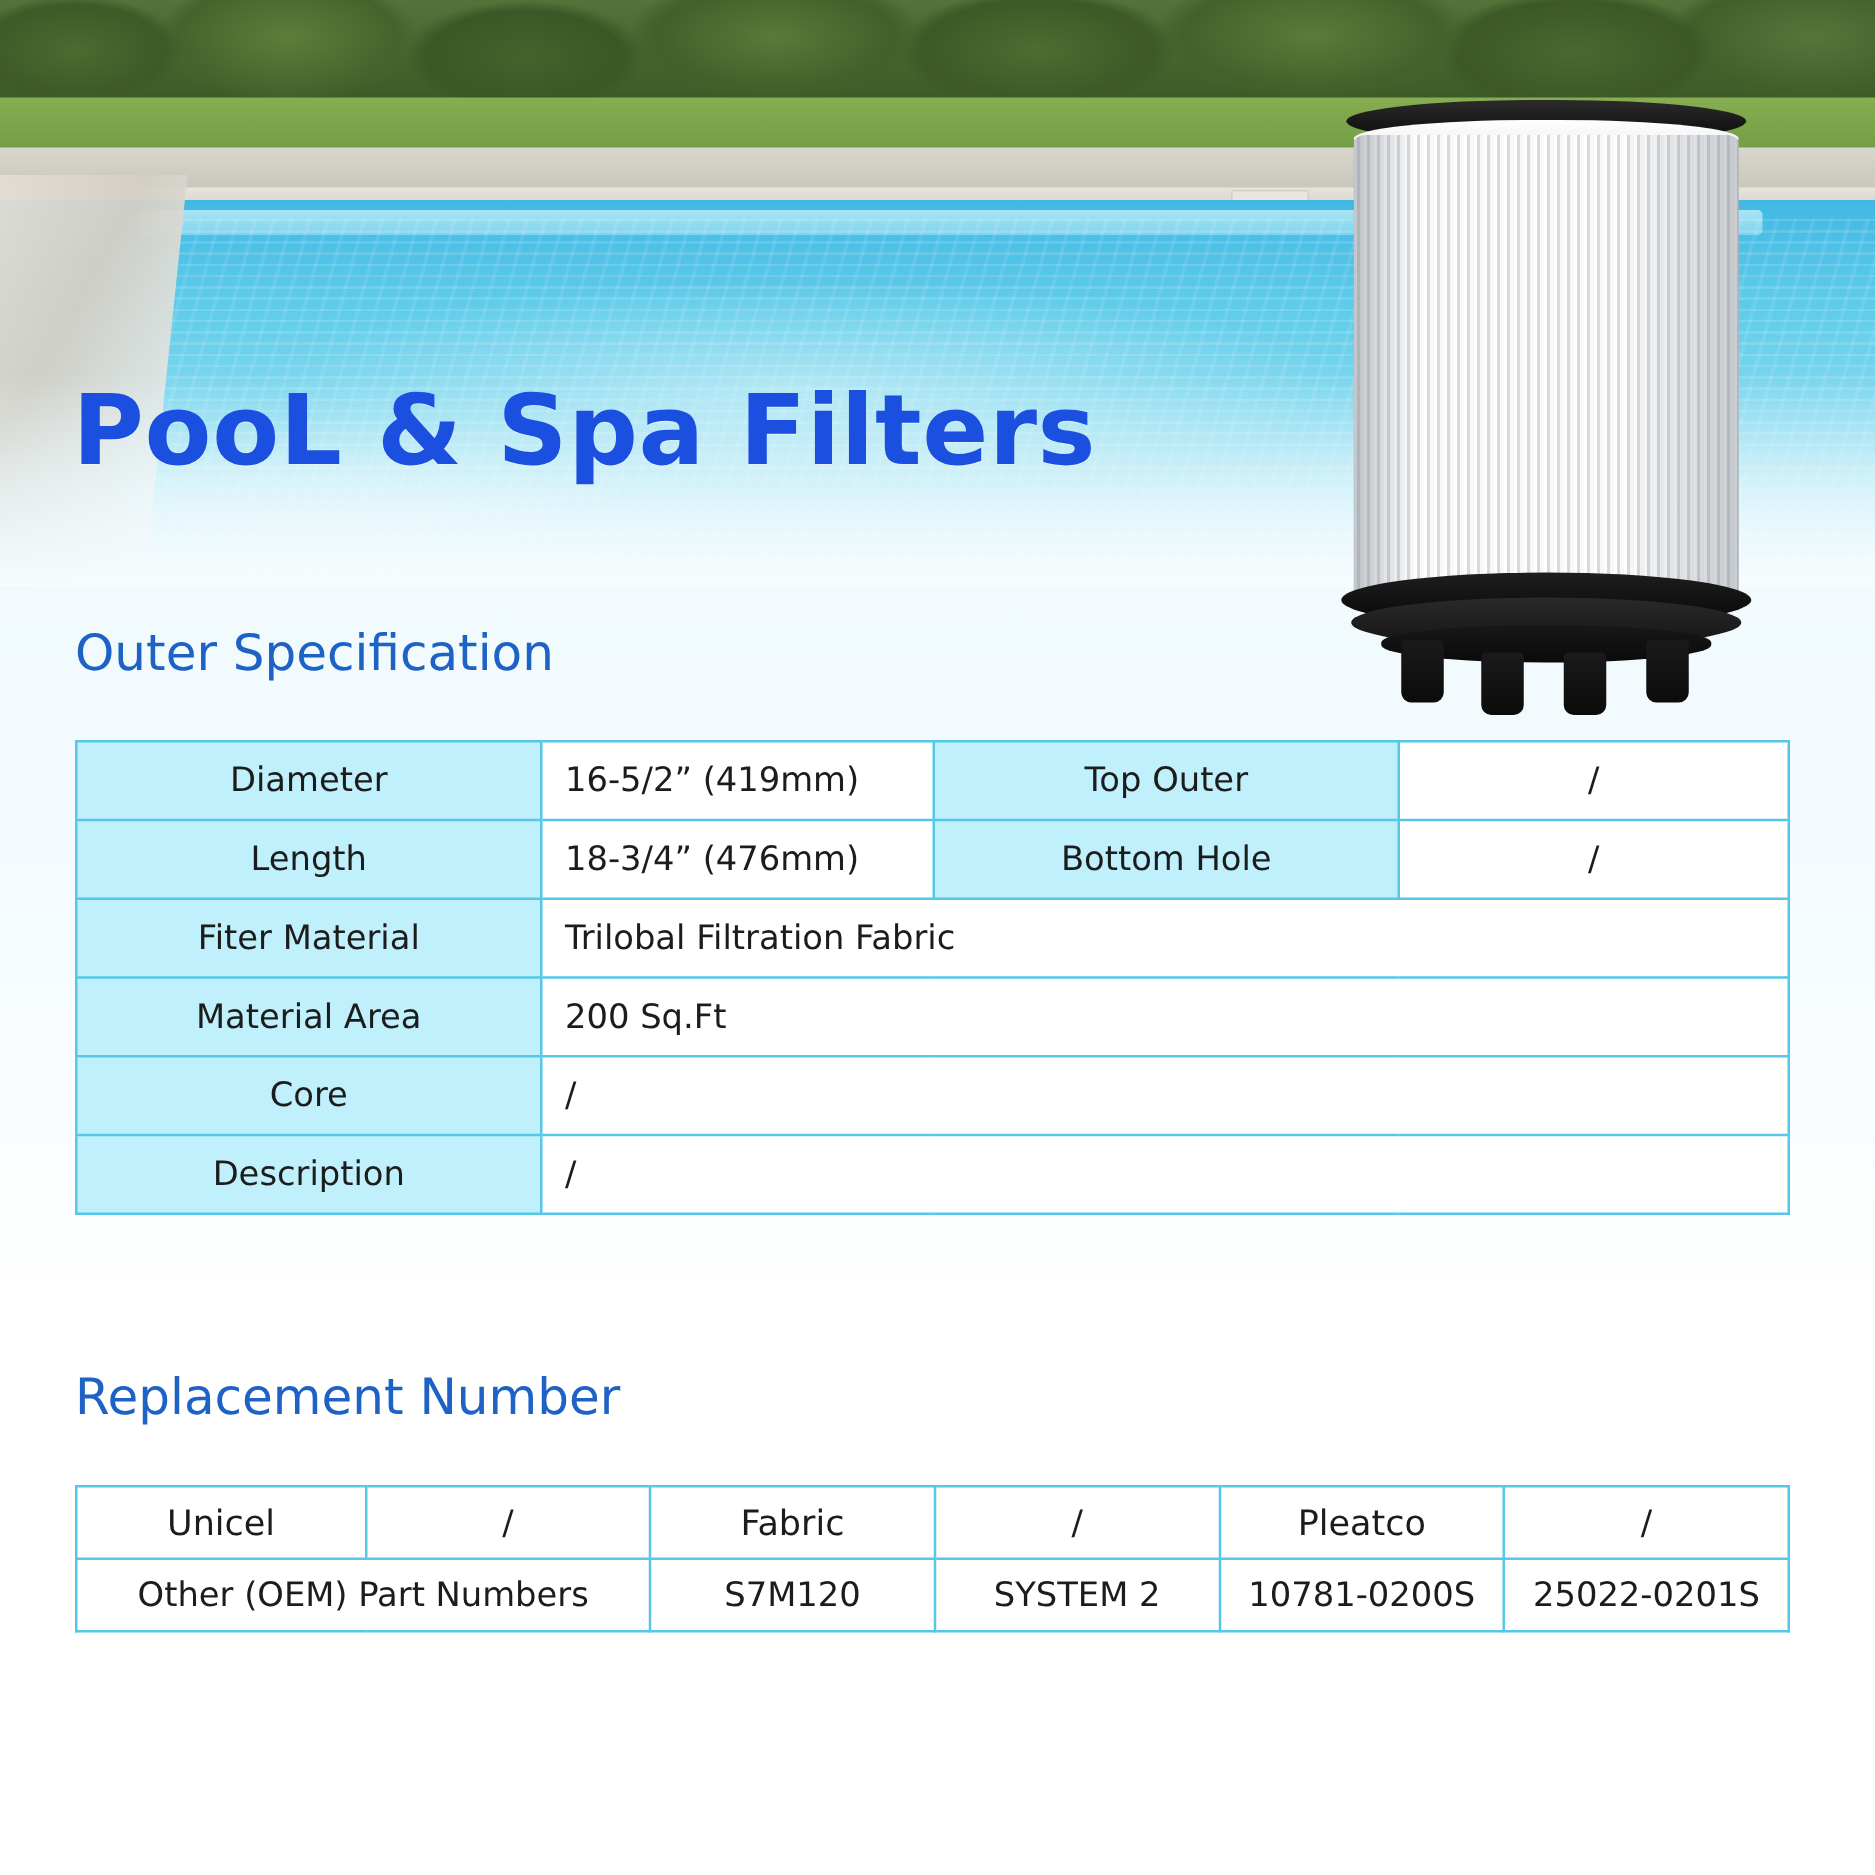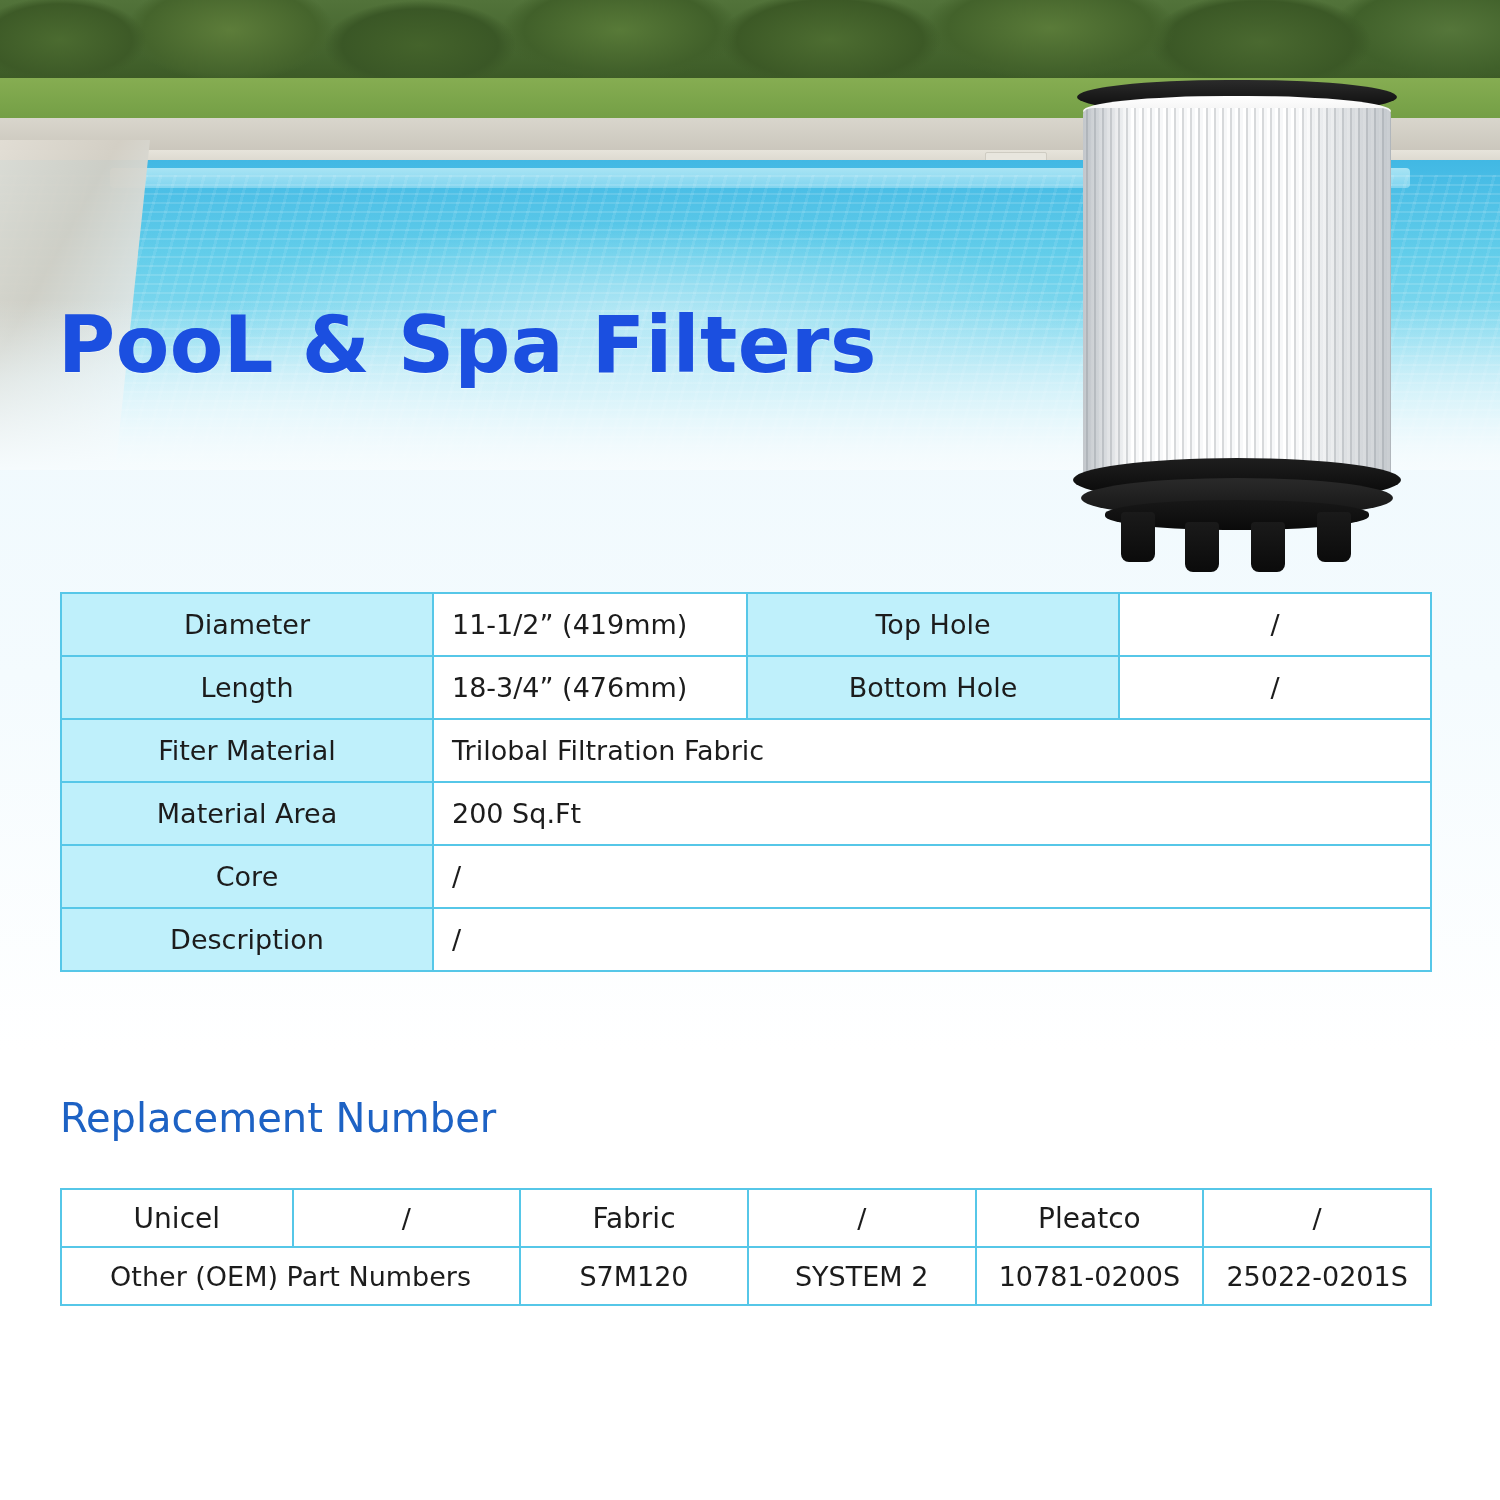--- a/index.html
+++ b/index.html
@@ -303,27 +303,28 @@
     <div class="prod-bottom-ring2"></div>
     <div class="prod-base-plate"></div>
     <div class="prod-leg" style="left:86px; top:432px;"></div>
     <div class="prod-leg" style="left:150px; top:442px;"></div>
     <div class="prod-leg" style="left:216px; top:442px;"></div>
     <div class="prod-leg" style="left:282px; top:432px;"></div>
   </div>
 
   <div class="title">PooL &amp; Spa Filters</div>
 
+  <div class="section-title" id="outer-spec-title">Outer Specification</div>
 
   <table class="spec-table">
     <tbody>
       <tr>
         <td class="lbl">Diameter</td>
-        <td class="val">11-1/2” (419mm)</td>
-        <td class="lbl">Top Hole</td>
+        <td class="val">16-5/2” (419mm)</td>
+        <td class="lbl">Top Outer</td>
         <td class="val-center">/</td>
       </tr>
       <tr>
         <td class="lbl">Length</td>
         <td class="val">18-3/4” (476mm)</td>
         <td class="lbl">Bottom Hole</td>
         <td class="val-center">/</td>
       </tr>
       <tr>
         <td class="lbl">Fiter Material</td>

